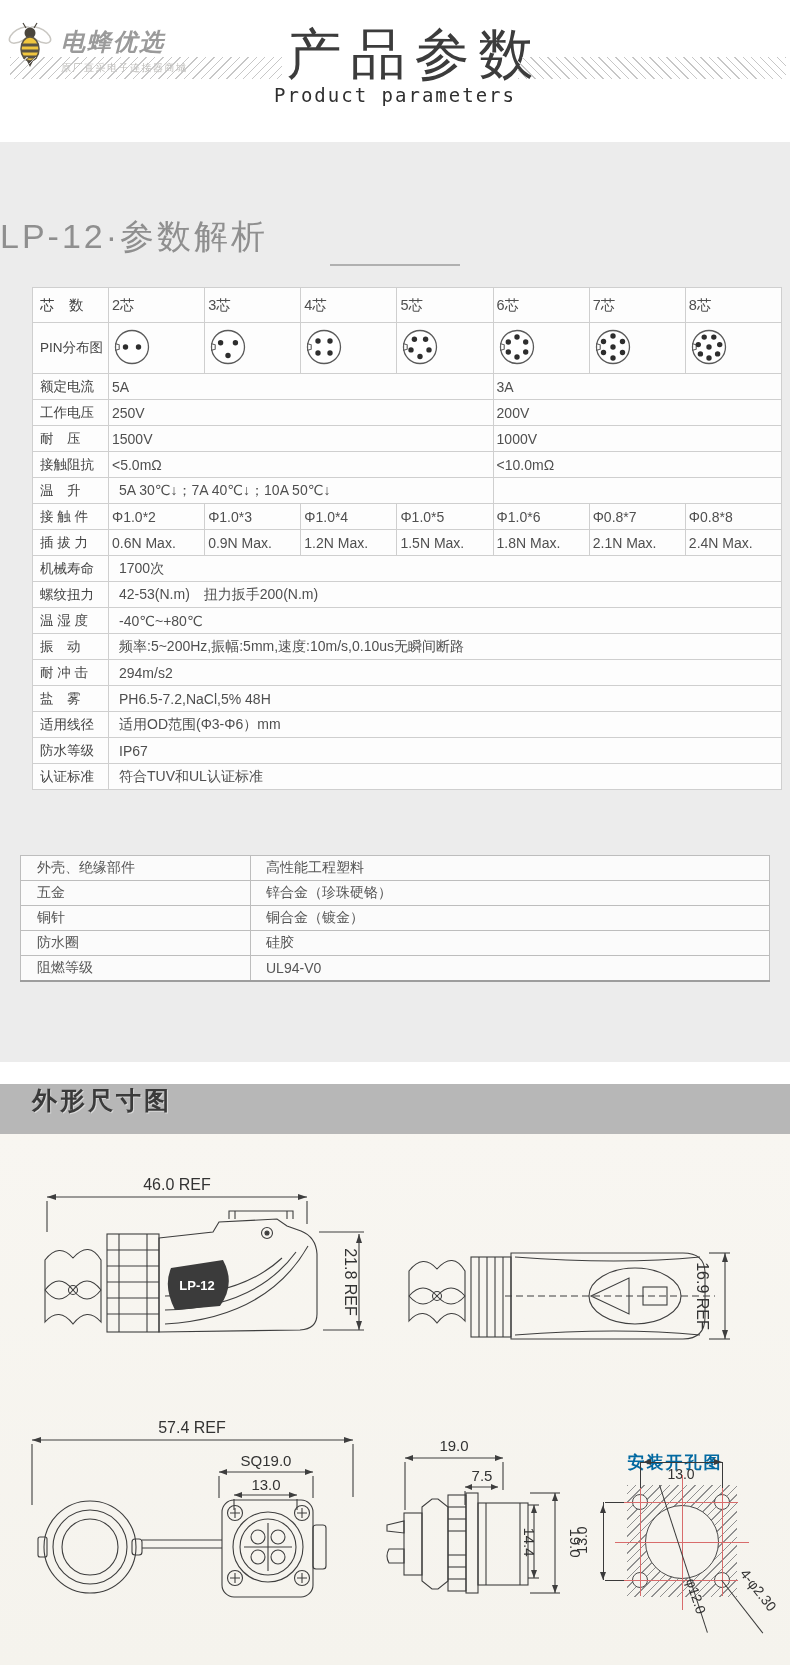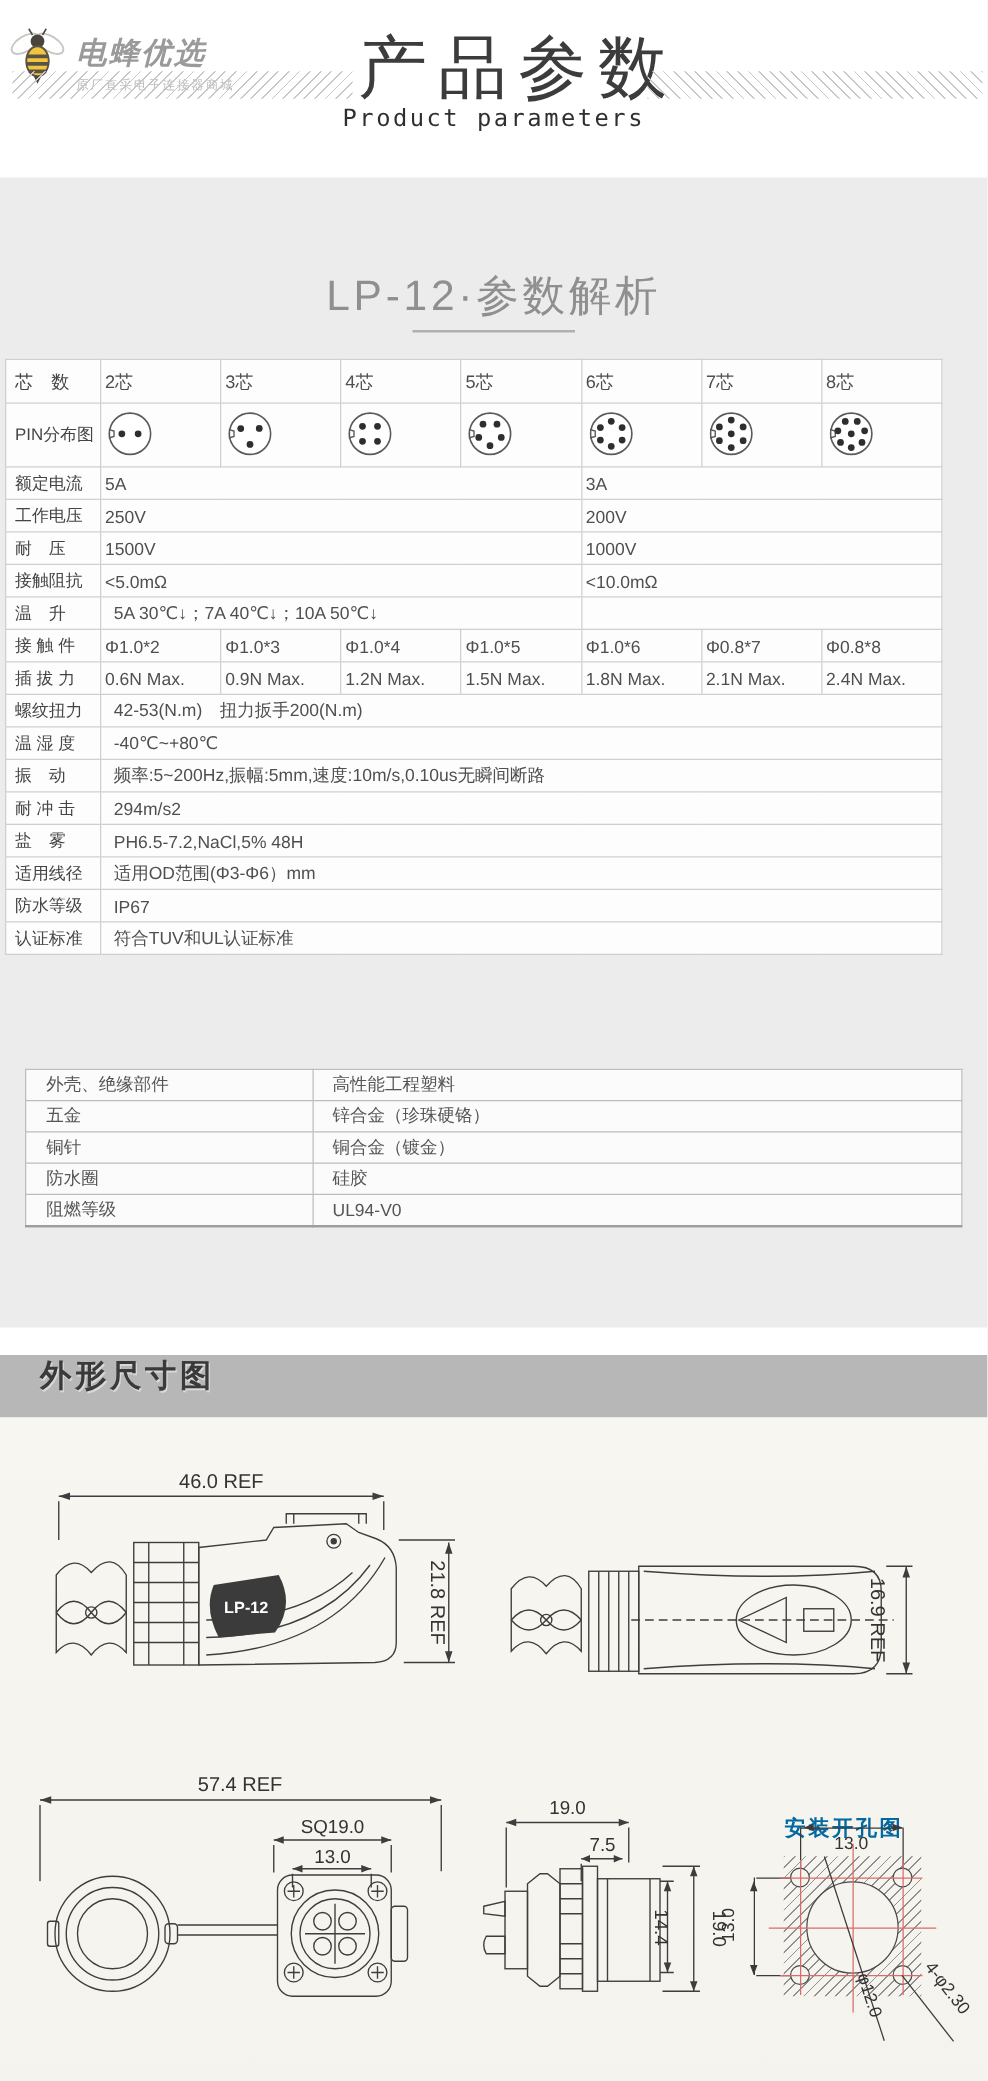--- a/index.html
+++ b/index.html
@@ -11,24 +11,24 @@
   .brand{font-size:24px;font-weight:bold;font-style:italic;color:#9a9a9a;letter-spacing:2px;margin-top:6px;}
   .brand-sub{font-size:10px;color:#bdbcb9;letter-spacing:1.5px;margin-top:3px;}
   .title-zh{left:0;right:0;top:18px;text-align:center;font-size:55px;color:#3c3c3c;letter-spacing:9px;margin-left:39px;}
   .title-en{left:0;right:0;top:84px;text-align:center;font-size:19px;letter-spacing:2px;color:#2f2f2f;
             font-family:"DejaVu Sans Mono","Liberation Mono",monospace;}
   .hatch{top:57px;height:22px;}
   .hatch-l{left:10px;width:272px;background:repeating-linear-gradient(135deg,#c7c7c7 0 1px,transparent 1px 6px);}
   .hatch-r{left:518px;width:268px;background:repeating-linear-gradient(45deg,#c7c7c7 0 1px,transparent 1px 6px);}
   
   .gray-bg{left:0;top:142px;width:790px;height:920px;background:#ececec;}
-  .lp-title{left:0;right:0;top:214px;text-align:center;font-size:34px;color:#8f8f8f;letter-spacing:3px;}
+  .lp-title{left:0;right:0;top:214px;text-align:left;font-size:34px;color:#8f8f8f;letter-spacing:3px;}
   .lp-underline{left:330px;top:264px;width:130px;height:2px;background:#b0b0b0;}
   
-  #spec{position:absolute;left:4px;top:287px;width:750px;border-collapse:collapse;table-layout:fixed;
+  #spec{position:absolute;left:32px;top:287px;width:750px;border-collapse:collapse;table-layout:fixed;
         background:#fdfdfd;border:1px solid #b5b5b5;}
   #spec td{border:1px solid #cfcfcf;font-size:14px;color:#4f4f4f;height:25px;padding:0 3px;overflow:hidden;white-space:nowrap;}
   #spec td.lbl{padding-left:7px;font-size:13.5px;color:#444;}
   #spec tr.r-head td{height:34px;font-size:14.5px;}
   #spec tr.r-pin td{height:50px;}
   #spec td.ctr{}
   #spec td.lft{text-align:left;padding-left:10px;}
   
   #materials{position:absolute;left:20px;top:855px;width:750px;}
   .mat-head{height:48px;background:#b2b2b2;border:1px solid #979797;border-bottom:none;box-sizing:border-box;
@@ -212,20 +212,24 @@
       </tr>
       <tr>
         <td class="lbl">插 拔 力</td>
         <td class="ctr">0.6N Max.</td>
         <td class="ctr">0.9N Max.</td>
         <td class="ctr">1.2N Max.</td>
         <td class="ctr">1.5N Max.</td>
         <td class="ctr">1.8N Max.</td>
         <td class="ctr">2.1N Max.</td>
         <td class="ctr">2.4N Max.</td>
+      </tr>
+      <tr>
+        <td class="lbl">机械寿命</td>
+        <td colspan="7" class="lft">1700次</td>
       </tr>
       <tr>
         <td class="lbl">螺纹扭力</td>
         <td colspan="7" class="lft">42-53(N.m)　扭力扳手200(N.m)</td>
       </tr>
       <tr>
         <td class="lbl">温 湿 度</td>
         <td colspan="7" class="lft">-40℃~+80℃</td>
       </tr>
       <tr>

